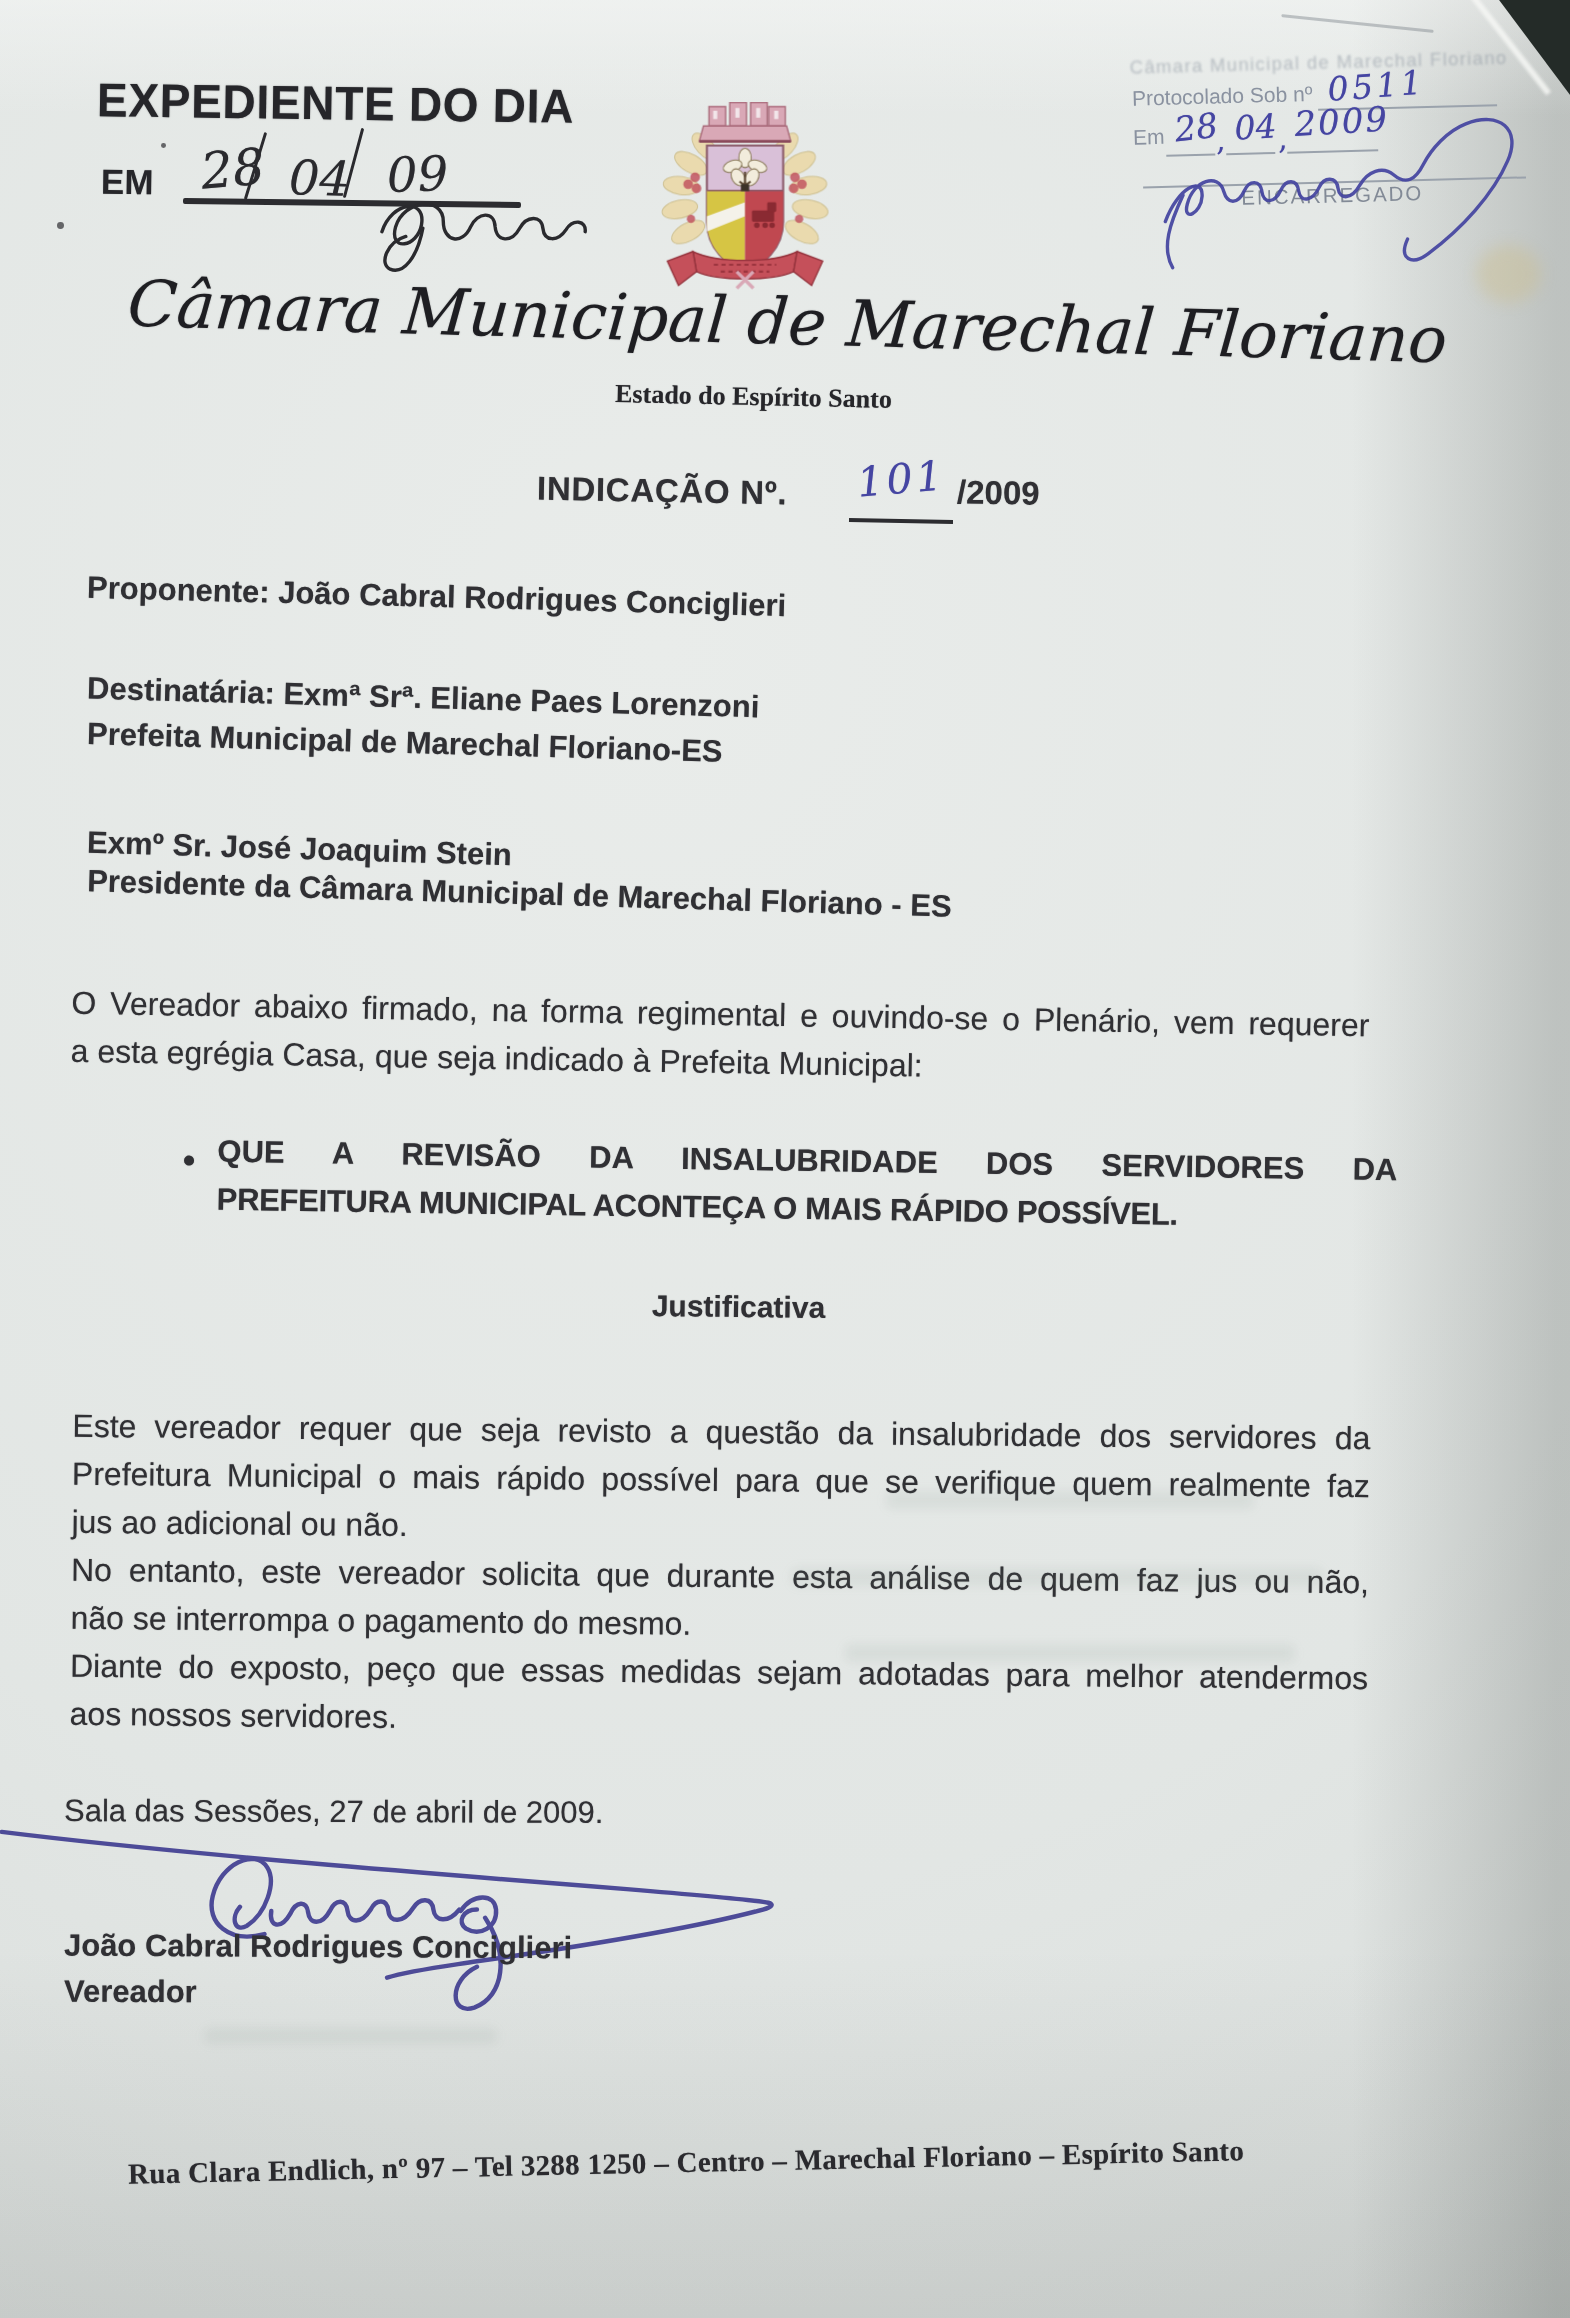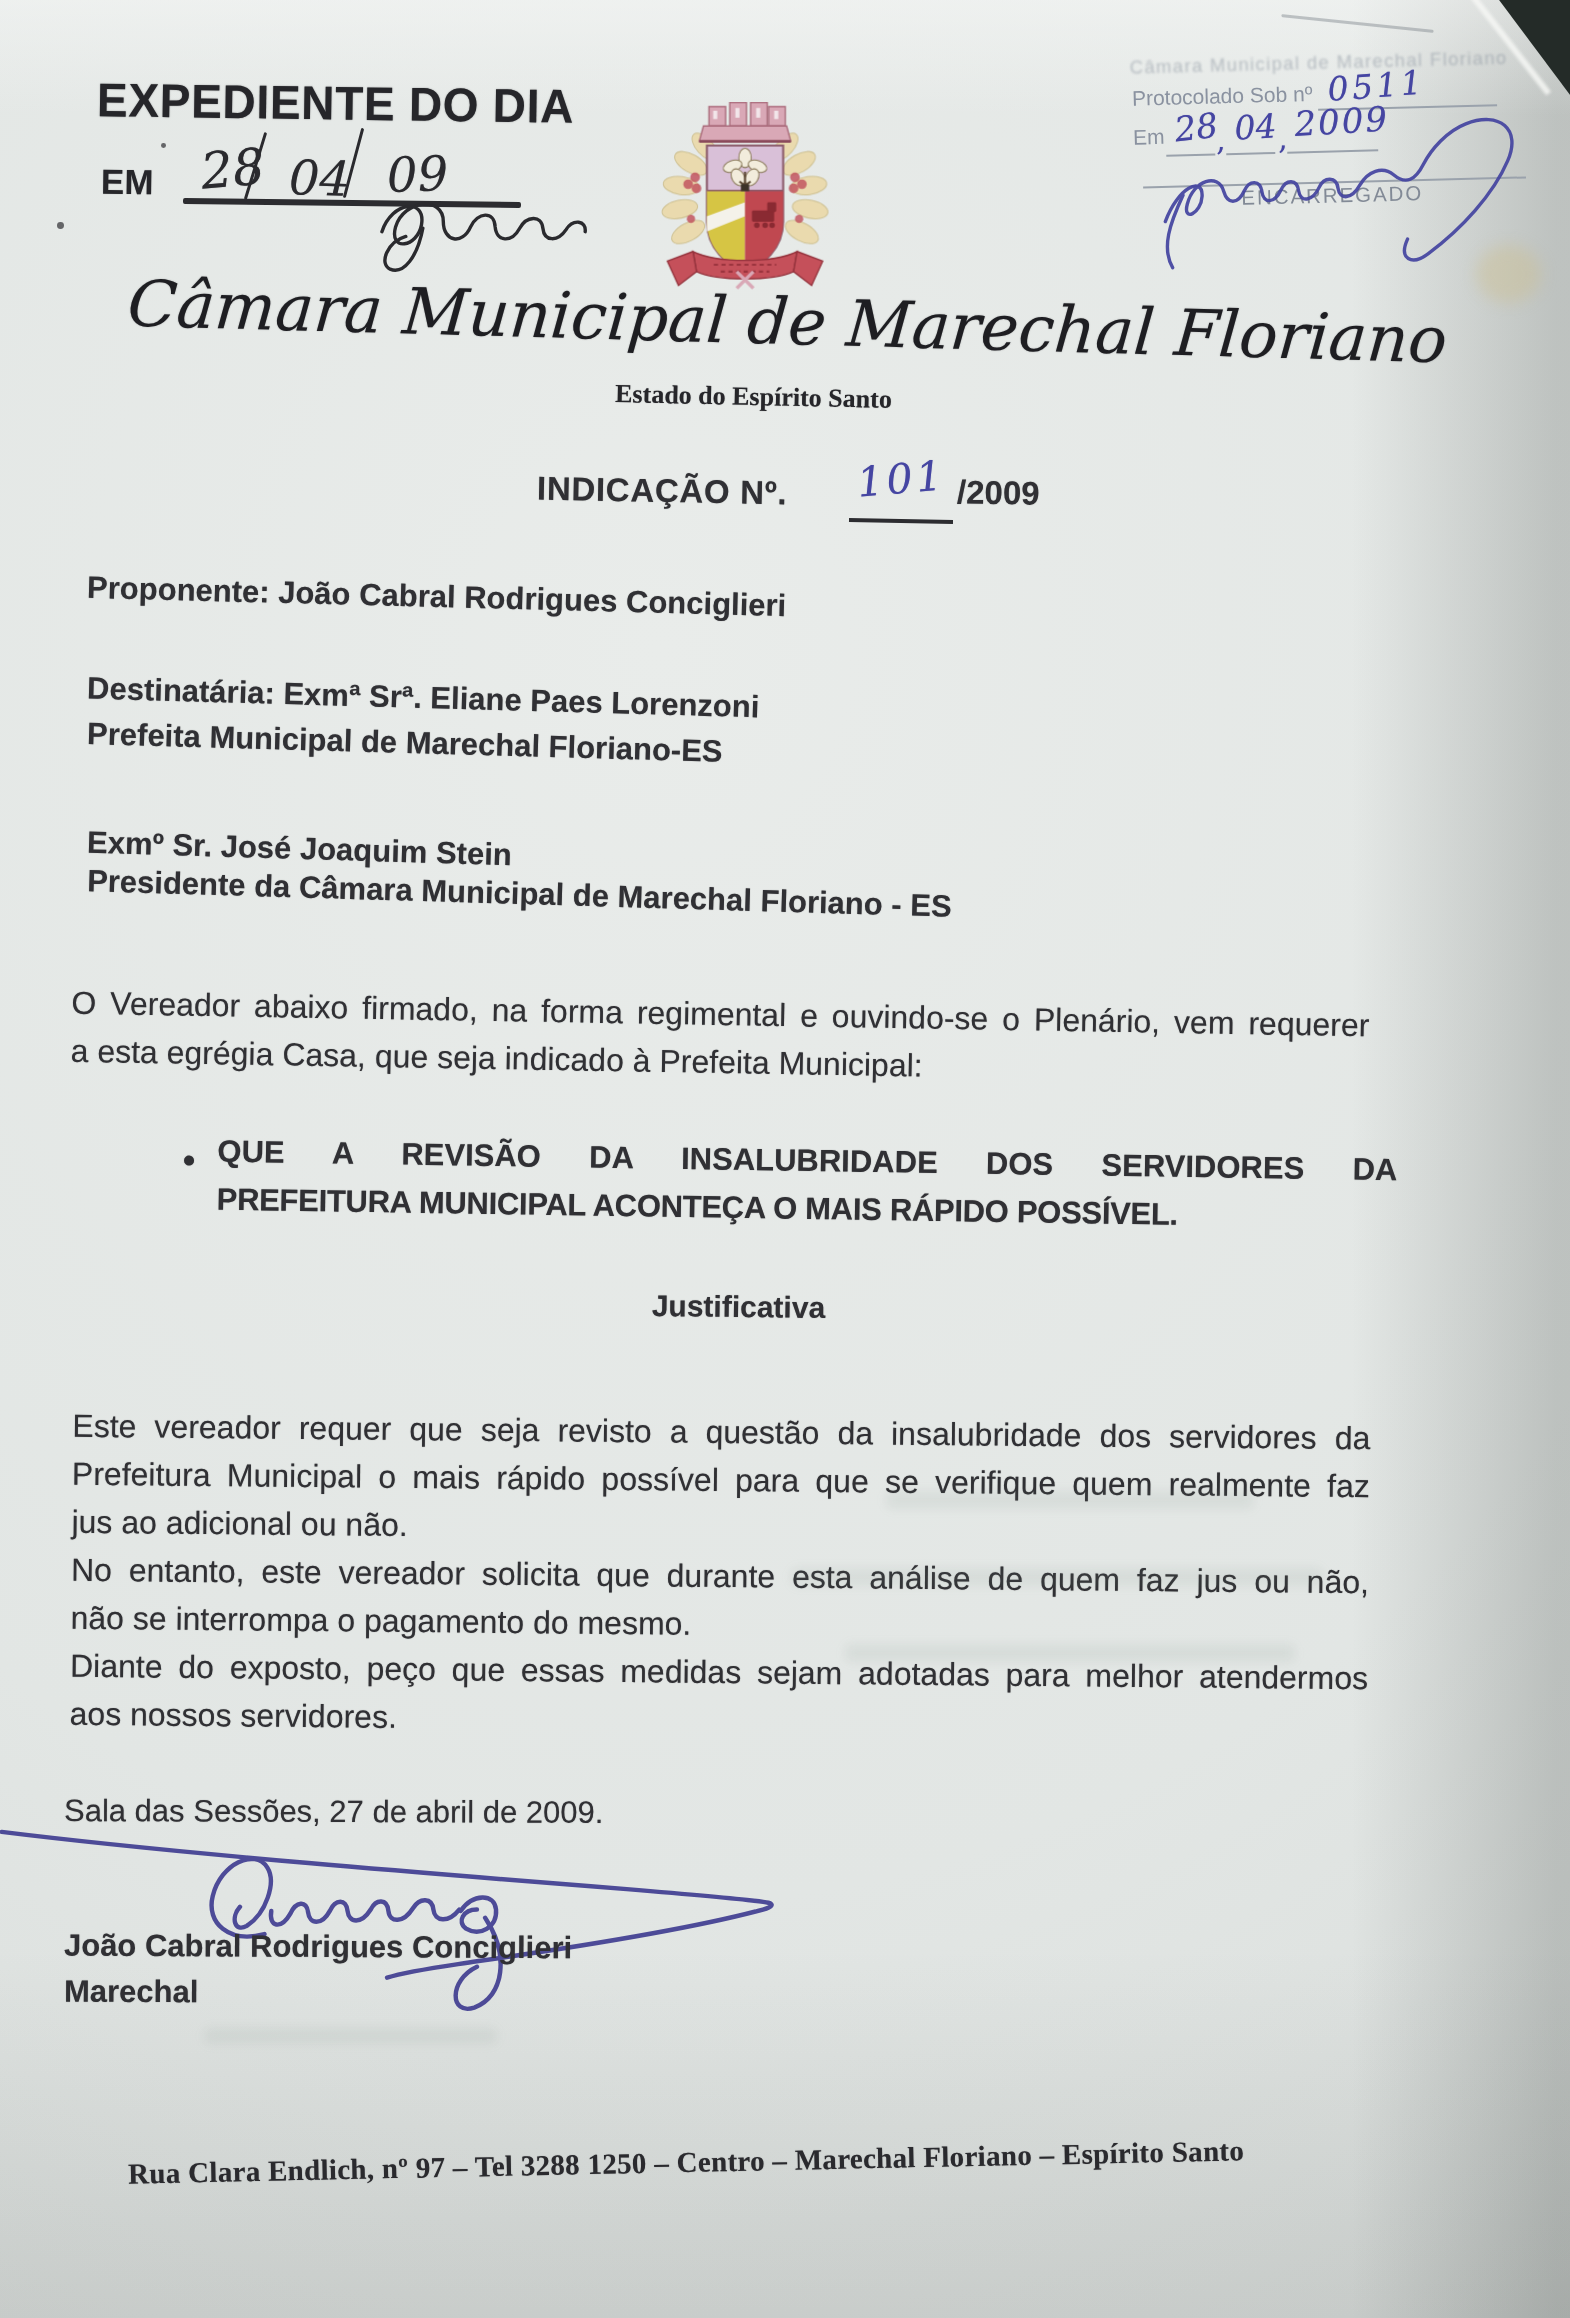--- a/index.html
+++ b/index.html
@@ -214,21 +214,21 @@
       <g fill="none" stroke="#3d3a8f" stroke-width="6.5" stroke-linecap="round" opacity=".9">
         <path d="M 2 88 C 260 120, 640 150, 920 172 C 1040 182, 1110 188, 1128 192 C 1136 194, 1134 198, 1120 202 C 1010 232, 840 258, 700 278 C 648 286, 600 292, 568 302"></path>
         <path d="M 388 238 C 336 252, 302 222, 312 182 C 324 134, 374 112, 392 140 C 406 162, 390 208, 362 226 C 344 236, 338 214, 352 198"></path>
         <path d="M 398 204 C 394 228, 412 232, 426 208 C 434 190, 450 188, 452 206 C 454 224, 472 226, 484 204 C 492 186, 508 186, 510 204 C 512 222, 530 224, 544 202 C 552 186, 568 186, 570 204 C 572 222, 592 222, 606 200 C 616 184, 634 184, 636 202 C 638 220, 658 222, 674 202"></path>
         <path d="M 676 204 C 694 178, 726 178, 728 202 C 730 228, 704 242, 684 230 C 670 220, 680 202, 700 202"></path>
         <path d="M 712 214 C 748 268, 740 330, 696 346 C 660 358, 658 306, 700 286"></path>
       </g>
     </svg>
 
     <div class="abs ink sans b nowrap" style="left:64px;top:1929px;font-size:31px;transform:rotate(.3deg);">João Cabral Rodrigues Conciglieri</div>
-    <div class="abs ink sans b nowrap" style="left:64px;top:1974px;font-size:31px;transform:rotate(.3deg);">Marechal</div>
+    <div class="abs ink sans b nowrap" style="left:64px;top:1974px;font-size:31px;transform:rotate(.3deg);">Vereador</div>
 
     <div class="abs serif b nowrap" style="left:128px;top:2146px;font-size:29px;color:#2a2a2e;letter-spacing:0.3px;transform:rotate(-1.2deg);text-shadow:0 0 1px rgba(42,42,46,.45);">Rua Clara Endlich,  nº 97 – Tel 3288 1250 – Centro – Marechal Floriano – Espírito Santo</div>
   </div>
 
   <div class="corner-dark"></div>
   <div class="corner-edge"></div>
 </div>
 
 
 </body></html>

